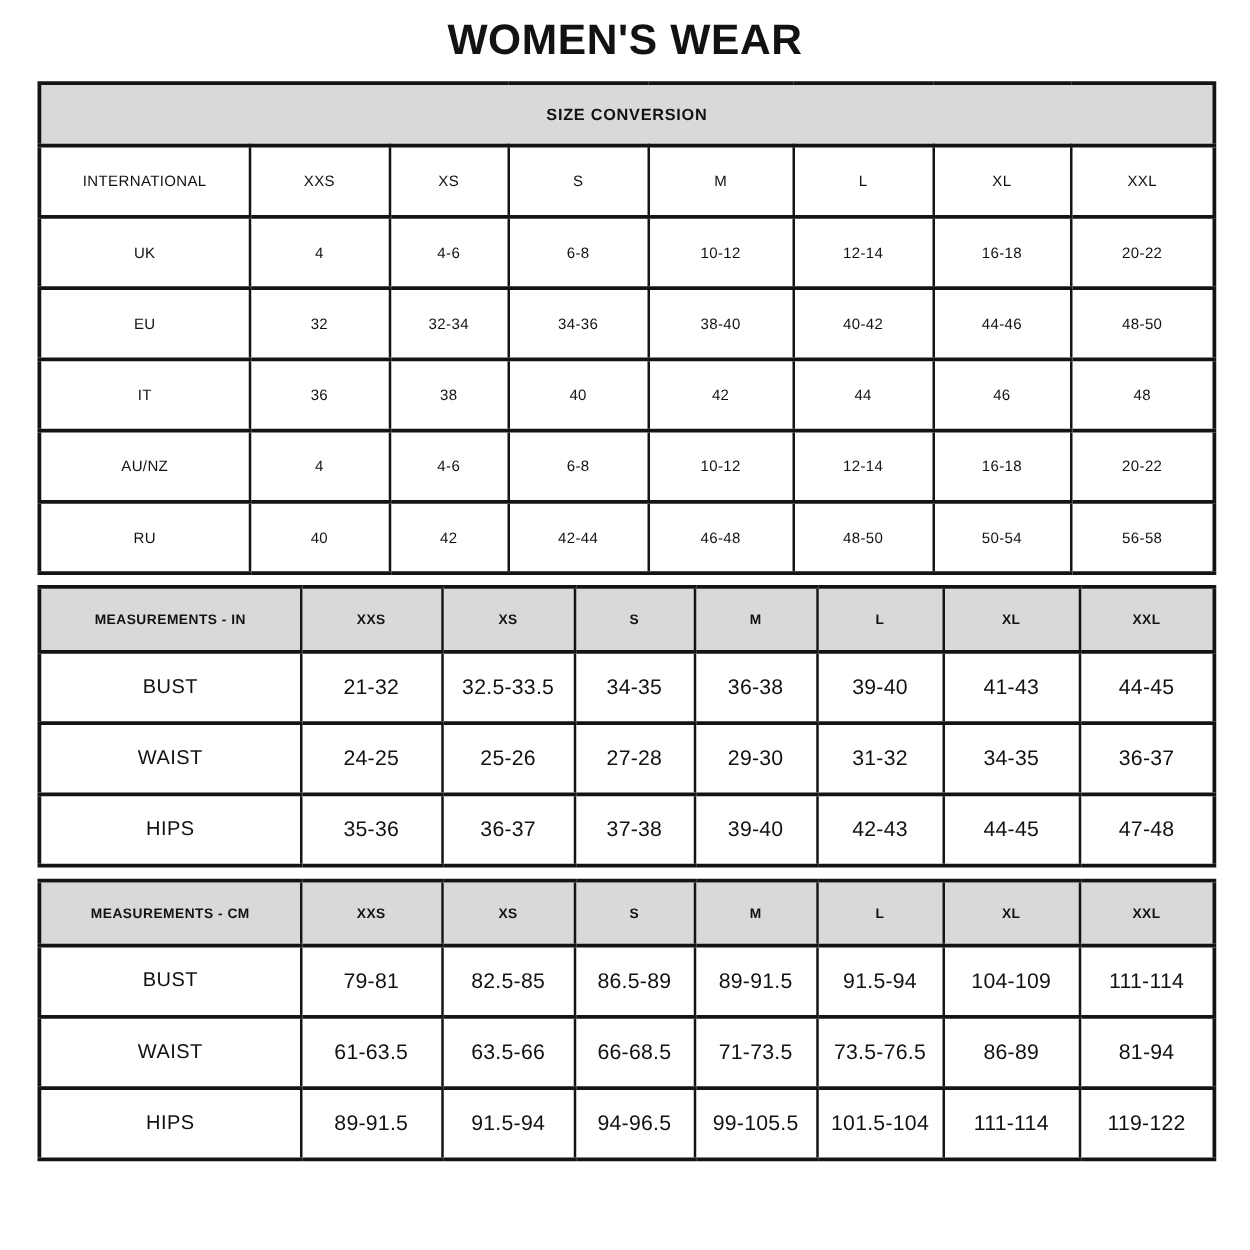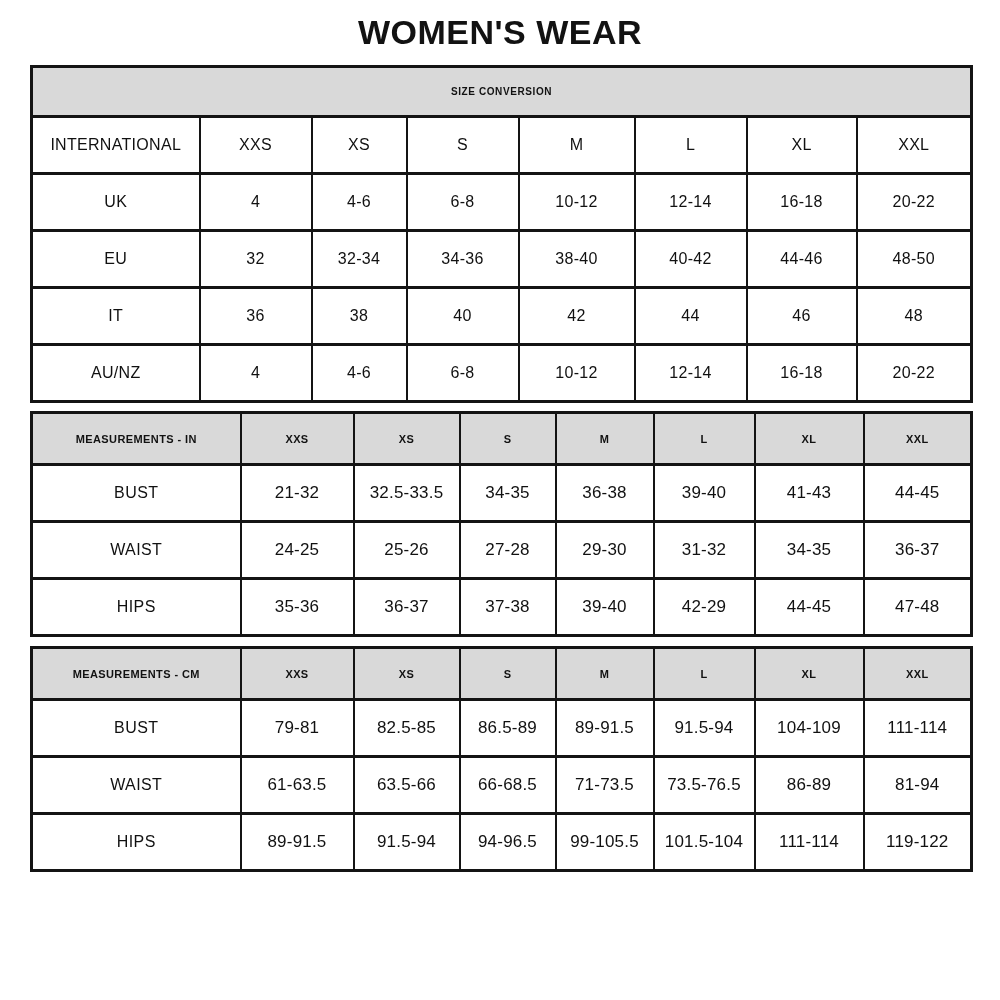--- a/index.html
+++ b/index.html
@@ -26,25 +26,25 @@
   .tbl td, .tbl th {
     border: 2px solid #141414;
     border-top-width: 3px; border-bottom-width: 3px;
     text-align: center; vertical-align: middle;
     padding: 0; overflow: hidden;
   }
   
   .t1-banner-row { height: 50px; }
   .t1-banner {
     background: #d9d9d9;
-    font-size: 10px; font-weight: bold; letter-spacing: 0.6px;
+    font-size: 13px; font-weight: bold; letter-spacing: 0.6px;
     color: #121212;
   }
   .t1 tr.data-row { height: 57px; }
-  .t1 td { font-size: 16px; font-weight: normal; letter-spacing: 0.3px; }
+  .t1 td { font-size: 12px; font-weight: normal; letter-spacing: 0.3px; }
   
   .m-tbl tr.head-row { height: 52px; }
   .m-tbl tr.data-row { height: 57px; }
   .m-tbl th {
     background: #d9d9d9;
     font-size: 11px; font-weight: bold; letter-spacing: 0.4px;
     color: #121212;
   }
   .m-tbl td.lbl { font-size: 16px; font-weight: normal; letter-spacing: 0.4px; }
   .m-tbl td.val { font-size: 17px; font-weight: normal; letter-spacing: 0.2px; }
@@ -115,20 +115,30 @@
     </tr>
     <tr class="data-row">
       <td>AU/NZ</td>
       <td>4</td>
       <td>4-6</td>
       <td>6-8</td>
       <td>10-12</td>
       <td>12-14</td>
       <td>16-18</td>
       <td>20-22</td>
+    </tr>
+    <tr class="data-row">
+      <td>RU</td>
+      <td>40</td>
+      <td>42</td>
+      <td>42-44</td>
+      <td>46-48</td>
+      <td>48-50</td>
+      <td>50-54</td>
+      <td>56-58</td>
     </tr>
   </tbody>
     </table>
 
   <div class="gap-a"></div>
 
   <table class="tbl m-tbl">
     <colgroup>
       <col style="width:209px">
         <col style="width:113px">
@@ -169,21 +179,21 @@
       <td class="val">31-32</td>
       <td class="val">34-35</td>
       <td class="val">36-37</td>
     </tr>
     <tr class="data-row">
       <td class="lbl">HIPS</td>
       <td class="val">35-36</td>
       <td class="val">36-37</td>
       <td class="val">37-38</td>
       <td class="val">39-40</td>
-      <td class="val">42-29</td>
+      <td class="val">42-43</td>
       <td class="val">44-45</td>
       <td class="val">47-48</td>
     </tr>
   </tbody>
     </table>
 
   <div class="gap-b"></div>
 
   <table class="tbl m-tbl">
     <colgroup>

